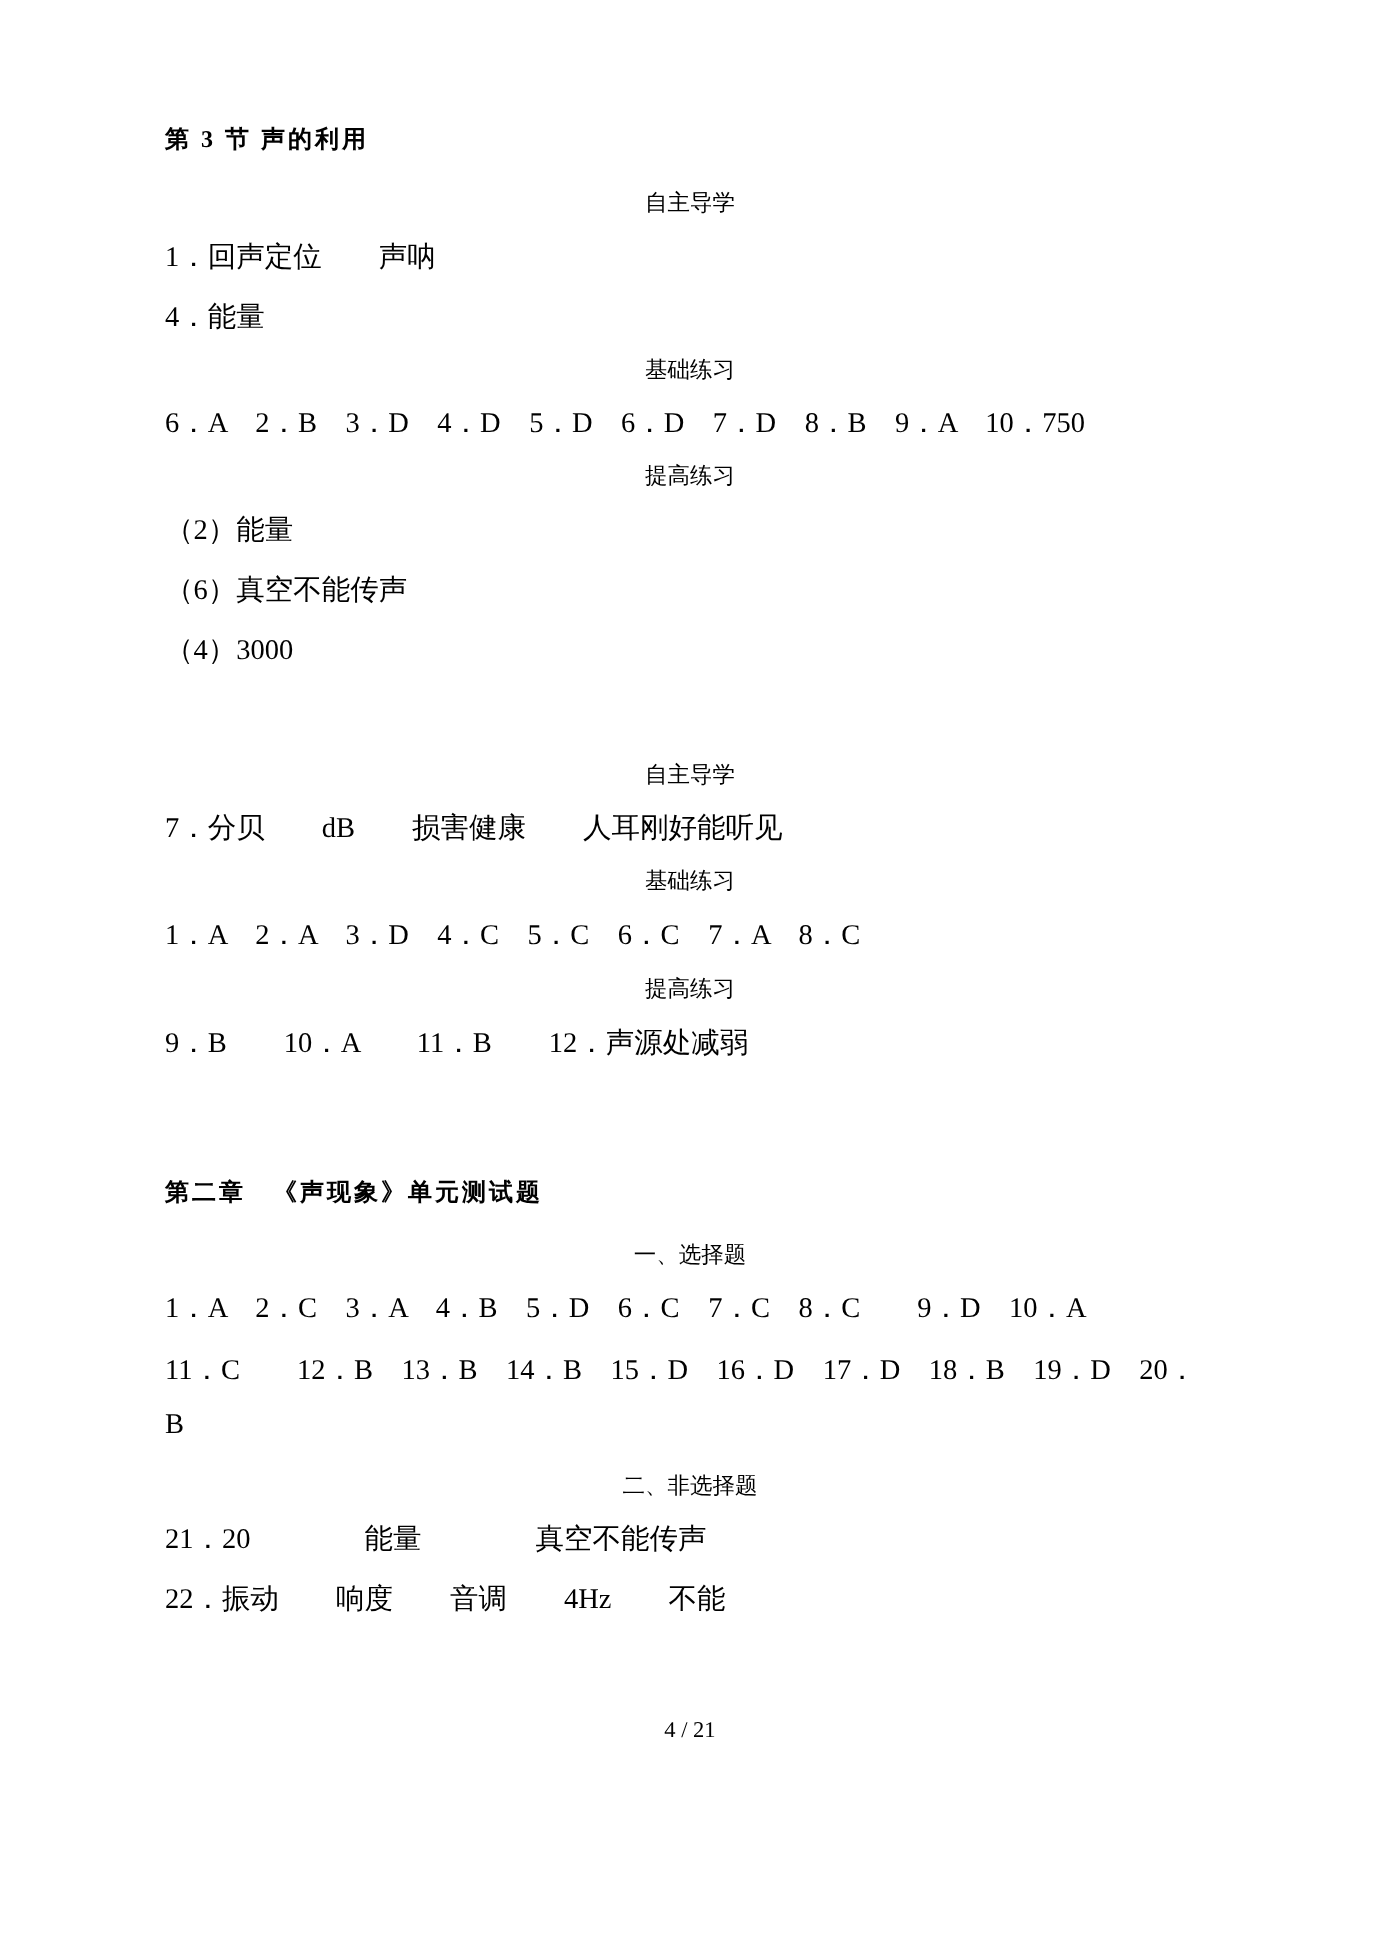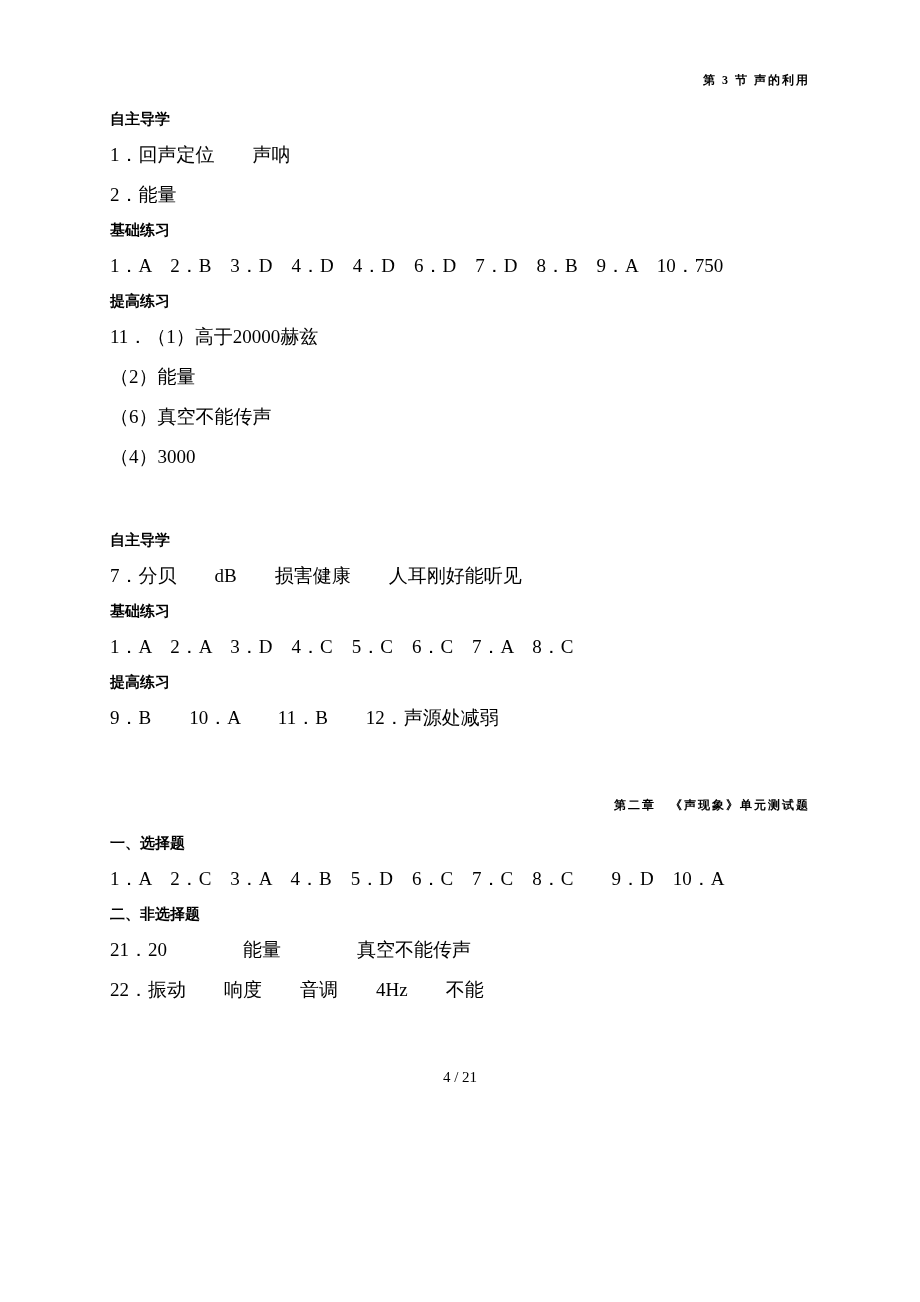--- a/index.html
+++ b/index.html
@@ -11,32 +11,33 @@
       background: #ffffff;
       font-family: "SimSun", "宋体", serif;
       font-size: 15px;
       color: #000000;
       width: 920px;
       min-height: 1302px;
       padding: 60px 110px 60px 110px;
       line-height: 1.8;
     }
     .section-title {
-      text-align: right;
+      text-align: left;
       font-weight: bold;
-      font-size: 12px;
+      font-size: 16px;
       margin-bottom: 14px;
-      margin-top: 10px;
+      margin-top: 20px;
       letter-spacing: 2px;
     }
     .sub-heading {
-      font-weight: bold;
+      font-weight: normal;
       font-size: 15px;
       margin-bottom: 4px;
       margin-top: 4px;
+      text-align: center;
     }
     .content-line {
       margin-bottom: 4px;
       font-size: 19px;
       line-height: 1.9;
     }
     .section-block {
       margin-bottom: 30px;
     }
     .divider-space {
@@ -53,31 +54,30 @@
 <body>
 
 <div>
 
   <div class="section-block">
     <div class="section-title">第 3 节   声的利用</div>
 
     <div>
       <div class="sub-heading">自主导学</div>
       <div class="content-line">1．回声定位　　声呐</div>
-      <div class="content-line">2．能量</div>
+      <div class="content-line">4．能量</div>
     </div>
 
     <div>
       <div class="sub-heading">基础练习</div>
-      <div class="content-line">1．A　2．B　3．D　4．D　4．D　6．D　7．D　8．B　9．A　10．750</div>
+      <div class="content-line">6．A　2．B　3．D　4．D　5．D　6．D　7．D　8．B　9．A　10．750</div>
     </div>
 
     <div>
       <div class="sub-heading">提高练习</div>
-      <div class="content-line">11．（1）高于20000赫兹</div>
       <div class="content-line">（2）能量</div>
       <div class="content-line">（6）真空不能传声</div>
       <div class="content-line">（4）3000</div>
     </div>
   </div>
 
   <div class="divider-space"></div>
 
   <div class="section-block">
 
@@ -98,20 +98,21 @@
   </div>
 
   <div class="divider-space"></div>
 
   <div class="section-block">
     <div class="section-title">第二章　《声现象》单元测试题</div>
 
     <div>
       <div class="sub-heading">一、选择题</div>
       <div class="content-line" style="">1．A　2．C　3．A　4．B　5．D　6．C　7．C　8．C　　9．D　10．A</div>
+      <div class="content-line" style="margin-bottom: 10px;">11．C　　12．B　13．B　14．B　15．D　16．D　17．D　18．B　19．D　20．B</div>
     </div>
 
     <div>
       <div class="sub-heading">二、非选择题</div>
       <div class="content-line" style="">21．20　　　　能量　　　　真空不能传声</div>
       <div class="content-line">22．振动　　响度　　音调　　4Hz　　不能</div>
     </div>
   </div>
 
   <div class="page-footer">

